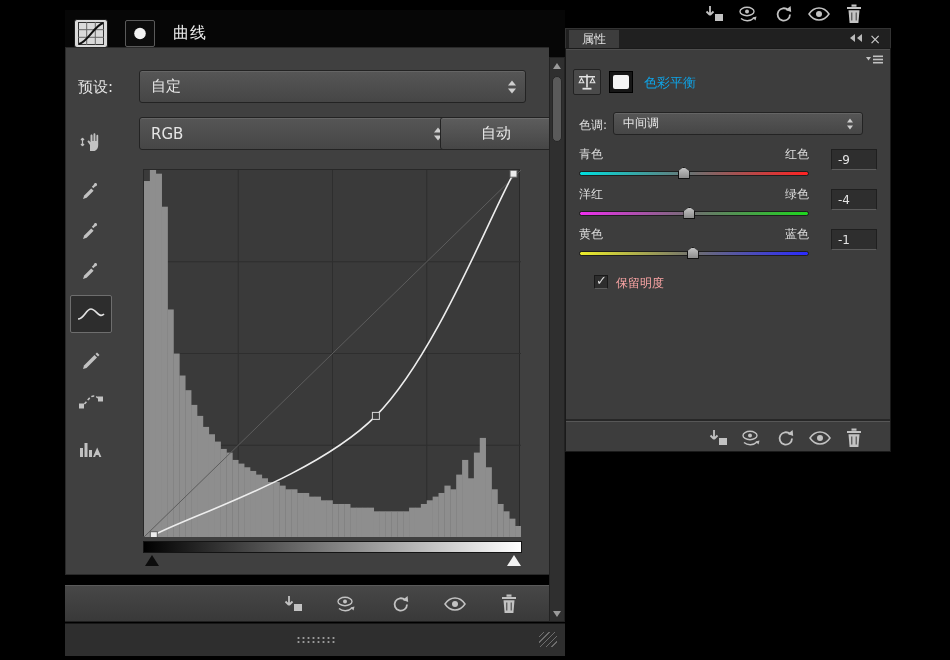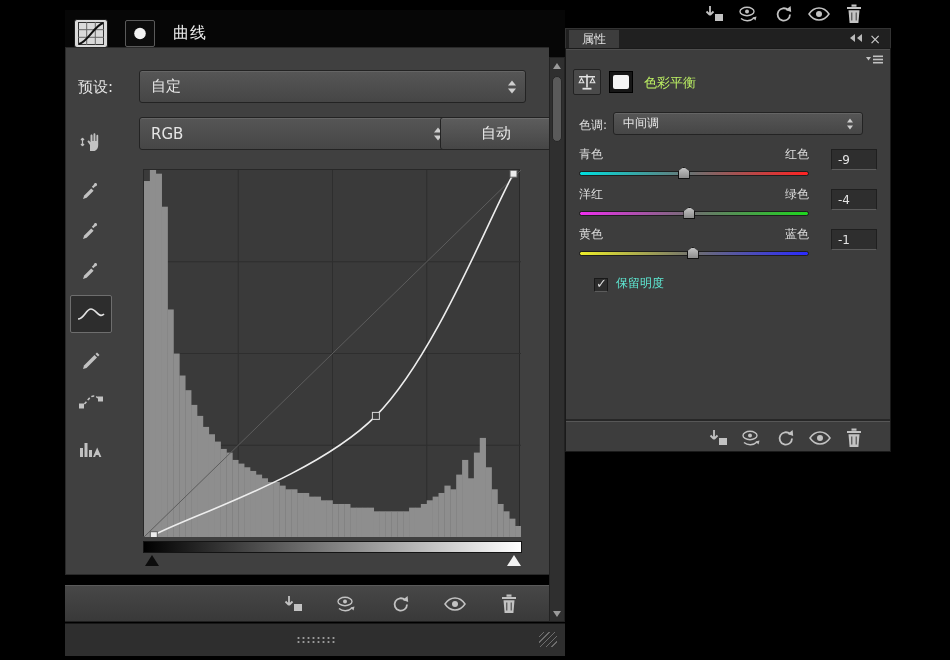--- a/index.html
+++ b/index.html
@@ -73,35 +73,35 @@
   .pp-collapse { position:absolute; right:28px; top:5px; display:flex; gap:2px; }
   .tri-left { width:0;height:0;border-top:4px solid transparent;border-bottom:4px solid transparent;border-right:5px solid #b9b9b9; }
   .pp-close { position:absolute; right:9px; top:1px; font-size:14px; color:#c7c7c7; line-height:18px; }
 
   .pp-body { position:absolute; left:0; top:20px; width:100%; height:404px; background:#3d3d3d; border:1px solid #1a1a1a; box-shadow:inset 0 1px 0 #4e4e4e; }
   .pp-menu { position:absolute; right:7px; top:5px; }
   .pp-header { position:absolute; left:0; top:20px; width:100%; height:30px; }
   .pp-adj-chip { position:absolute; left:7px; top:0; width:28px; height:26px; background:#4a4a4a; border:1px solid #222; border-radius:2px; display:flex; align-items:center; justify-content:center; }
   .pp-mask-chip { position:absolute; left:43px; top:2px; width:24px; height:22px; background:#161616; border:1px solid #000; display:flex; align-items:center; justify-content:center; }
   .pp-mask-inner { width:16px; height:14px; background:#f4f4f4; border-radius:2px; }
-  .pp-title { position:absolute; left:78px; top:5px; font-size:13px; color:#bef264; }
+  .pp-title { position:absolute; left:78px; top:5px; font-size:13px; color:#0ea5e9; }
 
   .tone-label { position:absolute; left:13px; top:68px; font-size:12px; color:#dedede; }
   .dd-tone { left:47px; top:63px; width:250px; height:23px; font-size:12px; padding:0 22px 0 9px; }
   .dd-tone .tri-up { border-left-width:3px;border-right-width:3px;border-bottom-width:4px; }
   .dd-tone .tri-down { border-left-width:3px;border-right-width:3px;border-top-width:4px; }
 
   .slider-group { position:absolute; left:0; width:100%; height:40px; }
   .sg-0 { top:97px; } .sg-1 { top:137px; } .sg-2 { top:177px; }
   .sg-labels { position:absolute; left:13px; top:0; width:230px; display:flex; justify-content:space-between; font-size:12px; color:#dedede; }
   .value-box { position:absolute; right:13px; top:3px; width:46px; height:21px; background:#2e2e2e; border:1px solid #1f1f1f; border-bottom-color:#5c5c5c; font-size:12px; color:#e3e3e3; display:flex; align-items:center; padding-left:6px; }
   .track { position:absolute; left:13px; top:25px; width:230px; height:5px; border-radius:3px; border:1px solid #1d1d1d; }
   .thumb { position:absolute; top:-5px; width:12px; height:12px; background:linear-gradient(#c3c3c3,#8d8d8d); border:1px solid #111; clip-path:polygon(50% 0, 100% 38%, 100% 100%, 0 100%, 0 38%); }
 
-  .preserve-row { position:absolute; left:28px; top:226px; display:flex; align-items:flex-end; gap:8px; font-size:12px; color:#5eead4; }
+  .preserve-row { position:absolute; left:28px; top:226px; display:flex; align-items:flex-start; gap:8px; font-size:12px; color:#fca5a5; }
   .checkbox { position:relative; width:14px; height:14px; background:#2d2d2d; border:1px solid #191919; border-bottom-color:#5c5c5c; }
   .checkbox.checked::after { content:"✓"; position:absolute; left:1px; top:-3px; font-size:13px; color:#dcdcdc; }
 
   .pp-toolbar { position:absolute; left:0; top:372px; width:100%; height:32px; border-top:1px solid #575757; box-shadow:0 -2px 0 #272727; }
   .pp-toolbar-icons { position:absolute; left:140px; top:6px; display:flex; gap:10px; }
 </style>
 </head>
 <body>
 
 <div class="top-toolbar">

